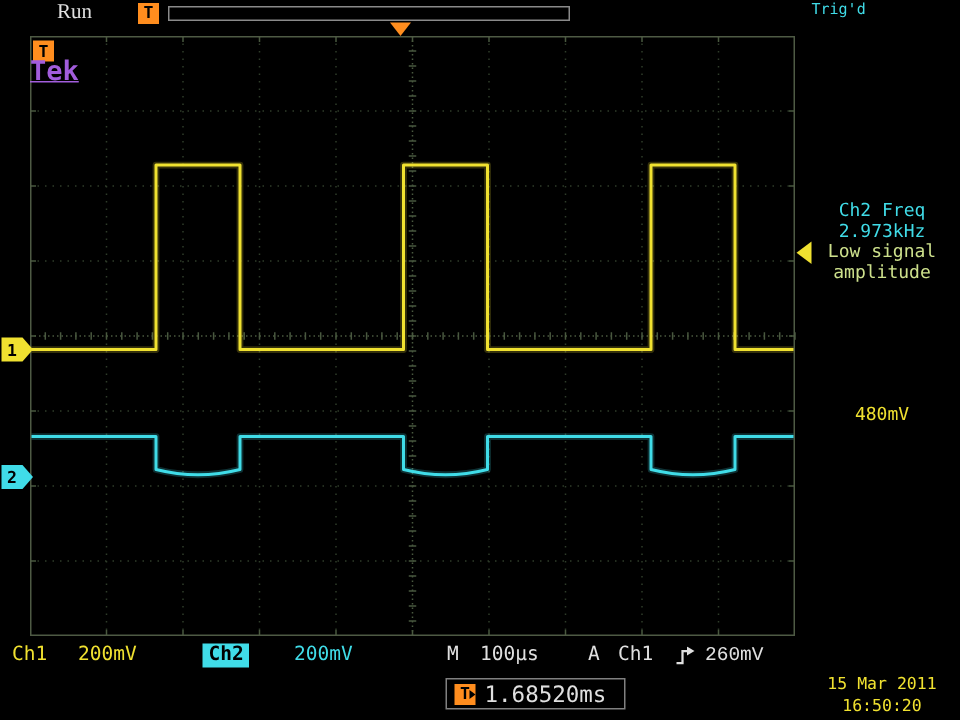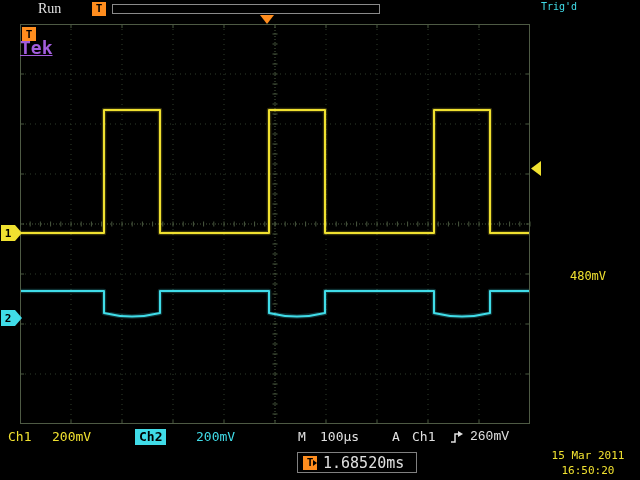--- a/index.html
+++ b/index.html
@@ -232,20 +232,26 @@
     <polygon points="1,310 15,310 22,318 15,326 1,326" class="ch2f"></polygon>
     <text x="8" y="322" class="badge-text">2</text>
   </svg>
 
   <span class="abs tek">Tek</span>
   <span class="abs run">Run</span>
   <span class="abs tbadge">T</span>
   <span class="abs posbar"></span>
   <span class="abs trigd">Trig'd</span>
 
+  <div class="abs rblock rb-freq">
+    <div class="cyan">Ch2 Freq</div>
+    <div class="cyan">2.973kHz</div>
+    <div class="warn">Low signal</div>
+    <div class="warn">amplitude</div>
+  </div>
   <div class="abs rblock rb-ampl1">
     <div class="yellow">480mV</div>
   </div>
 
   <span class="abs bi ch1lab">Ch1</span>
   <span class="abs bi ch1scal">200mV</span>
   <span class="abs bi ch2badge">Ch2</span>
   <span class="abs bi ch2scal">200mV</span>
   <span class="abs bi mlab">M</span>
   <span class="abs bi mval">100µs</span>

